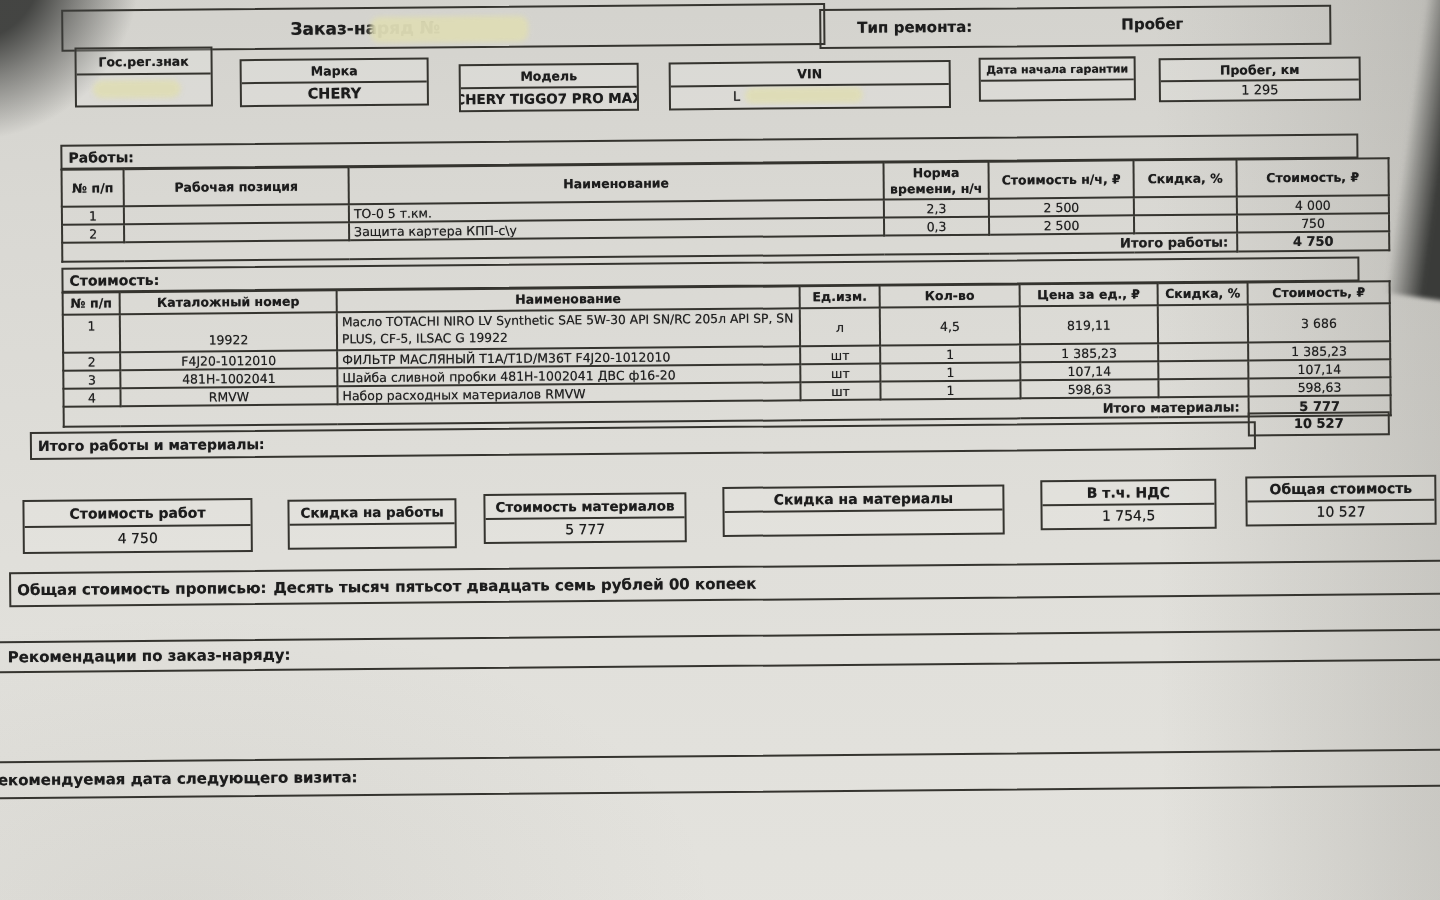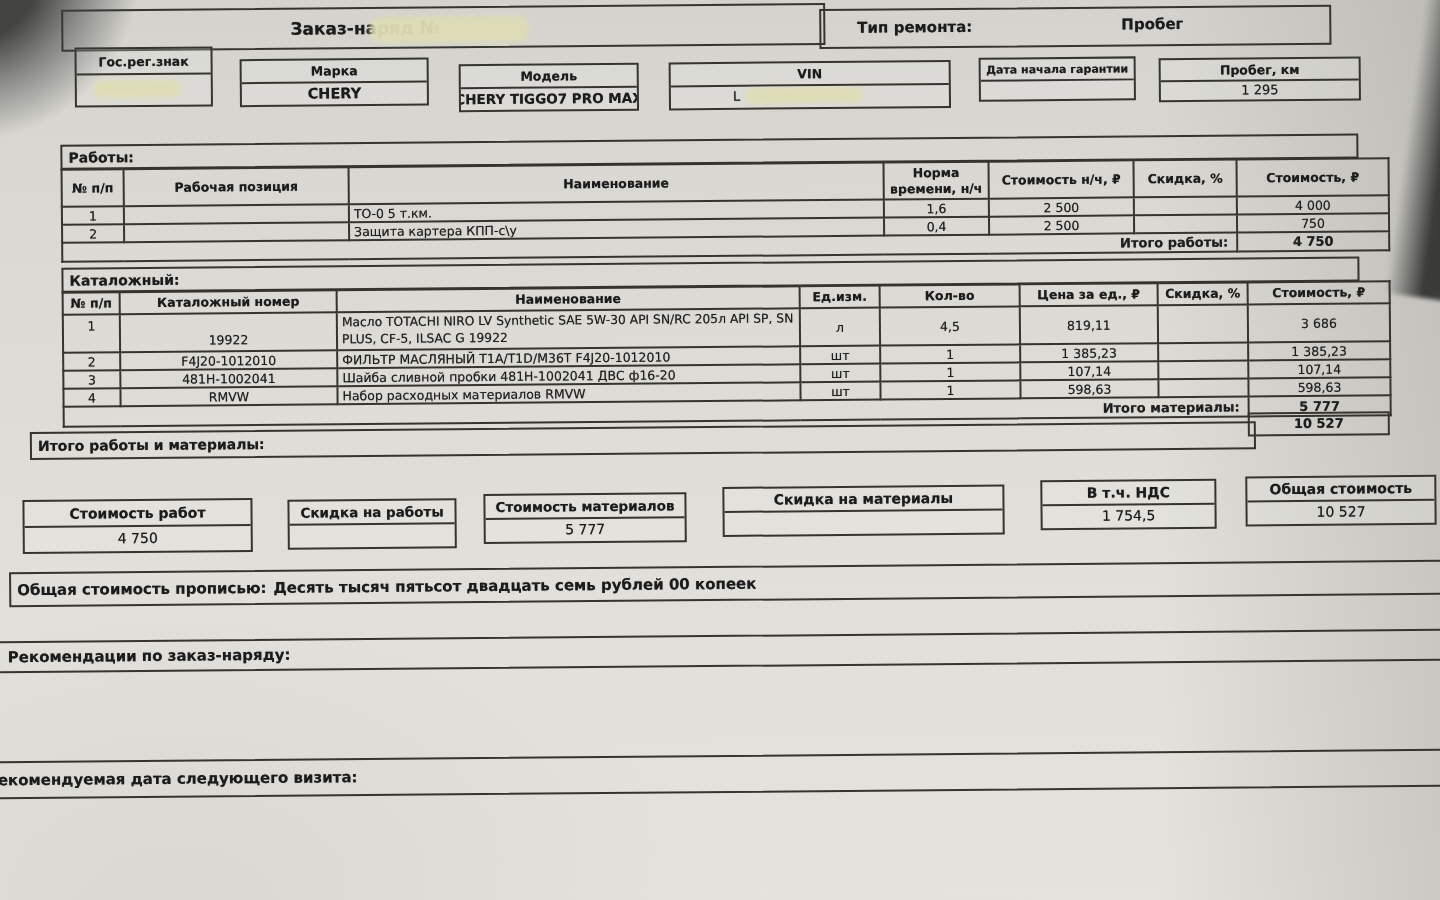--- a/index.html
+++ b/index.html
@@ -127,43 +127,43 @@
       <th>Наименование</th>
       <th>Норма времени, н/ч</th>
       <th>Стоимость н/ч, ₽</th>
       <th>Скидка, %</th>
       <th>Стоимость, ₽</th>
     </tr>
     <tr style="height:18px;">
       <td class="num">1</td>
       <td></td>
       <td class="lft">ТО-0 5 т.км.</td>
-      <td class="num">1,6</td>
+      <td class="num">2,3</td>
       <td class="num">2 500</td>
       <td class="num"></td>
       <td class="num">4 000</td>
     </tr>
     <tr style="height:18px;">
       <td class="num">2</td>
       <td></td>
       <td class="lft">Защита картера КПП-с\у</td>
-      <td class="num">0,4</td>
+      <td class="num">0,3</td>
       <td class="num">2 500</td>
       <td class="num"></td>
       <td class="num">750</td>
     </tr>
     <tr style="height:19px;">
       <td colspan="6" class="tright" style="font-size:13px;">Итого работы:</td>
       <td class="num b" style="font-size:13px;">4 750</td>
     </tr>
   </tbody>
       </table>
 
   <div class="abs secbar" style="left:63px;top:262px;width:1288px;height:21px;">
-    <span>Каталожный:</span>
+    <span>Стоимость:</span>
   </div>
 
   <table class="abs" style="left:63px;top:286px;width:1327px;">
     <colgroup>
       <col style="width:57px">
           <col style="width:217px">
           <col style="width:463px">
           <col style="width:80px">
       <col style="width:140px">
           <col style="width:138px">

